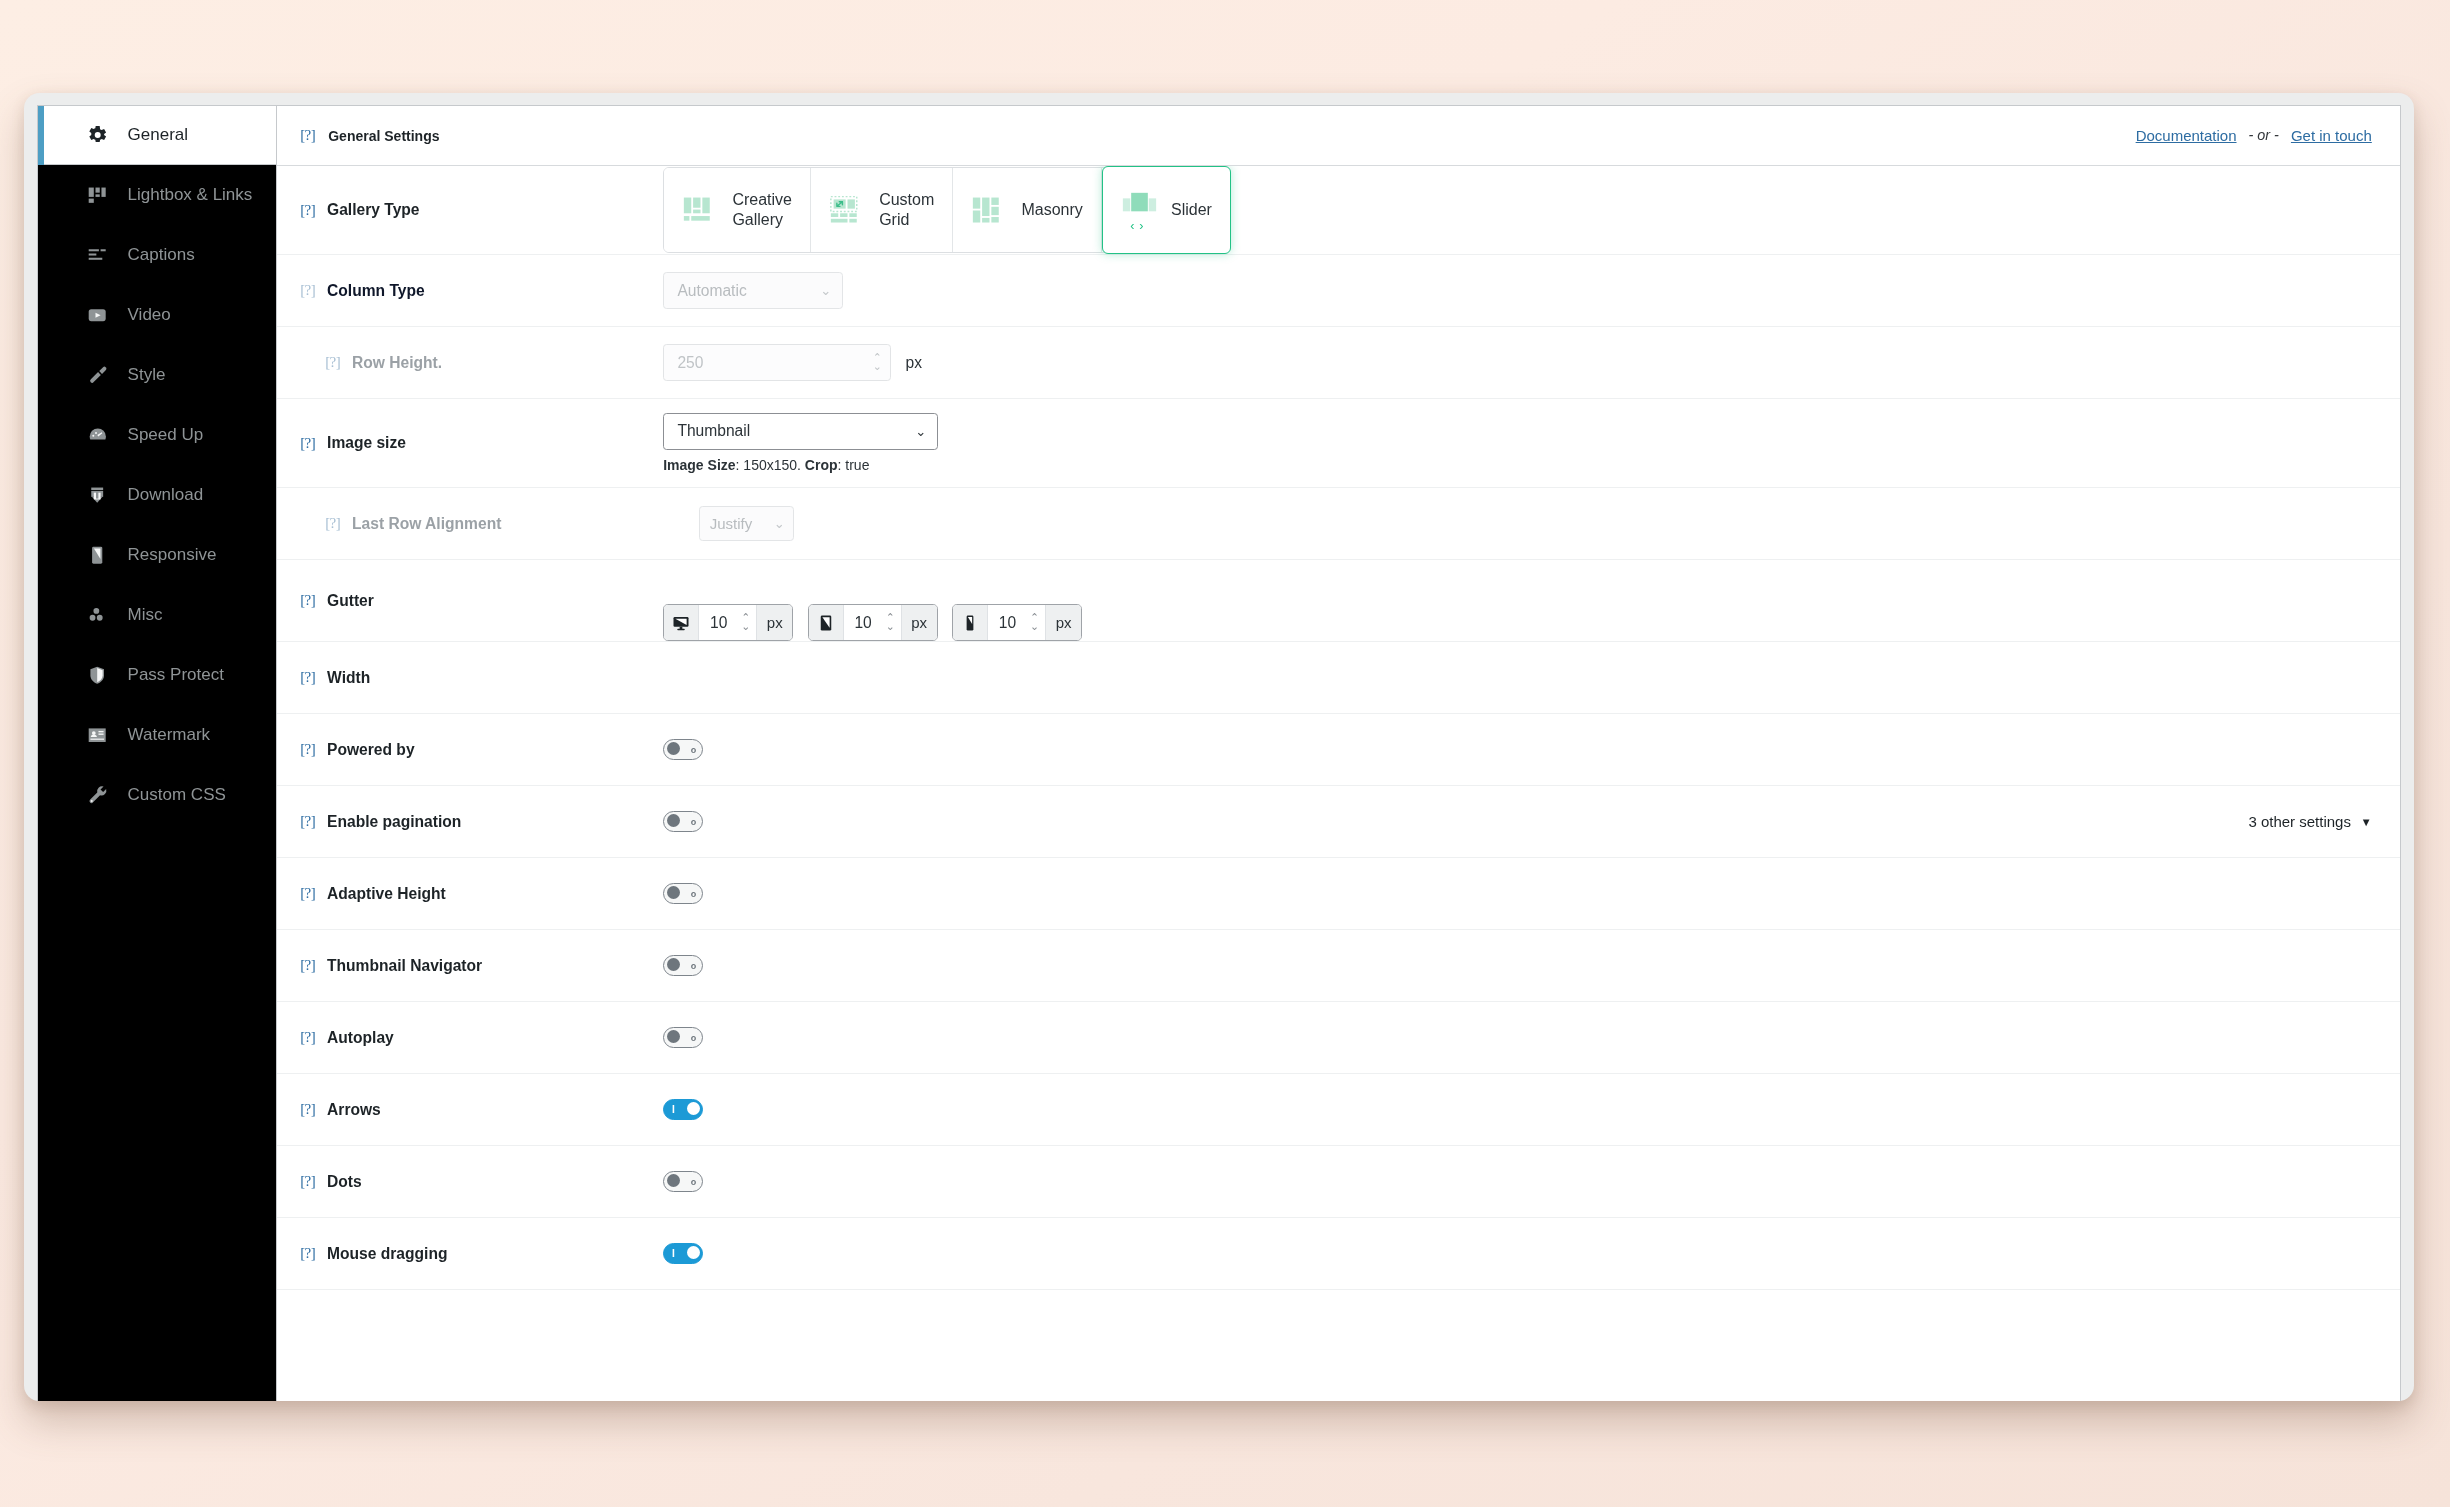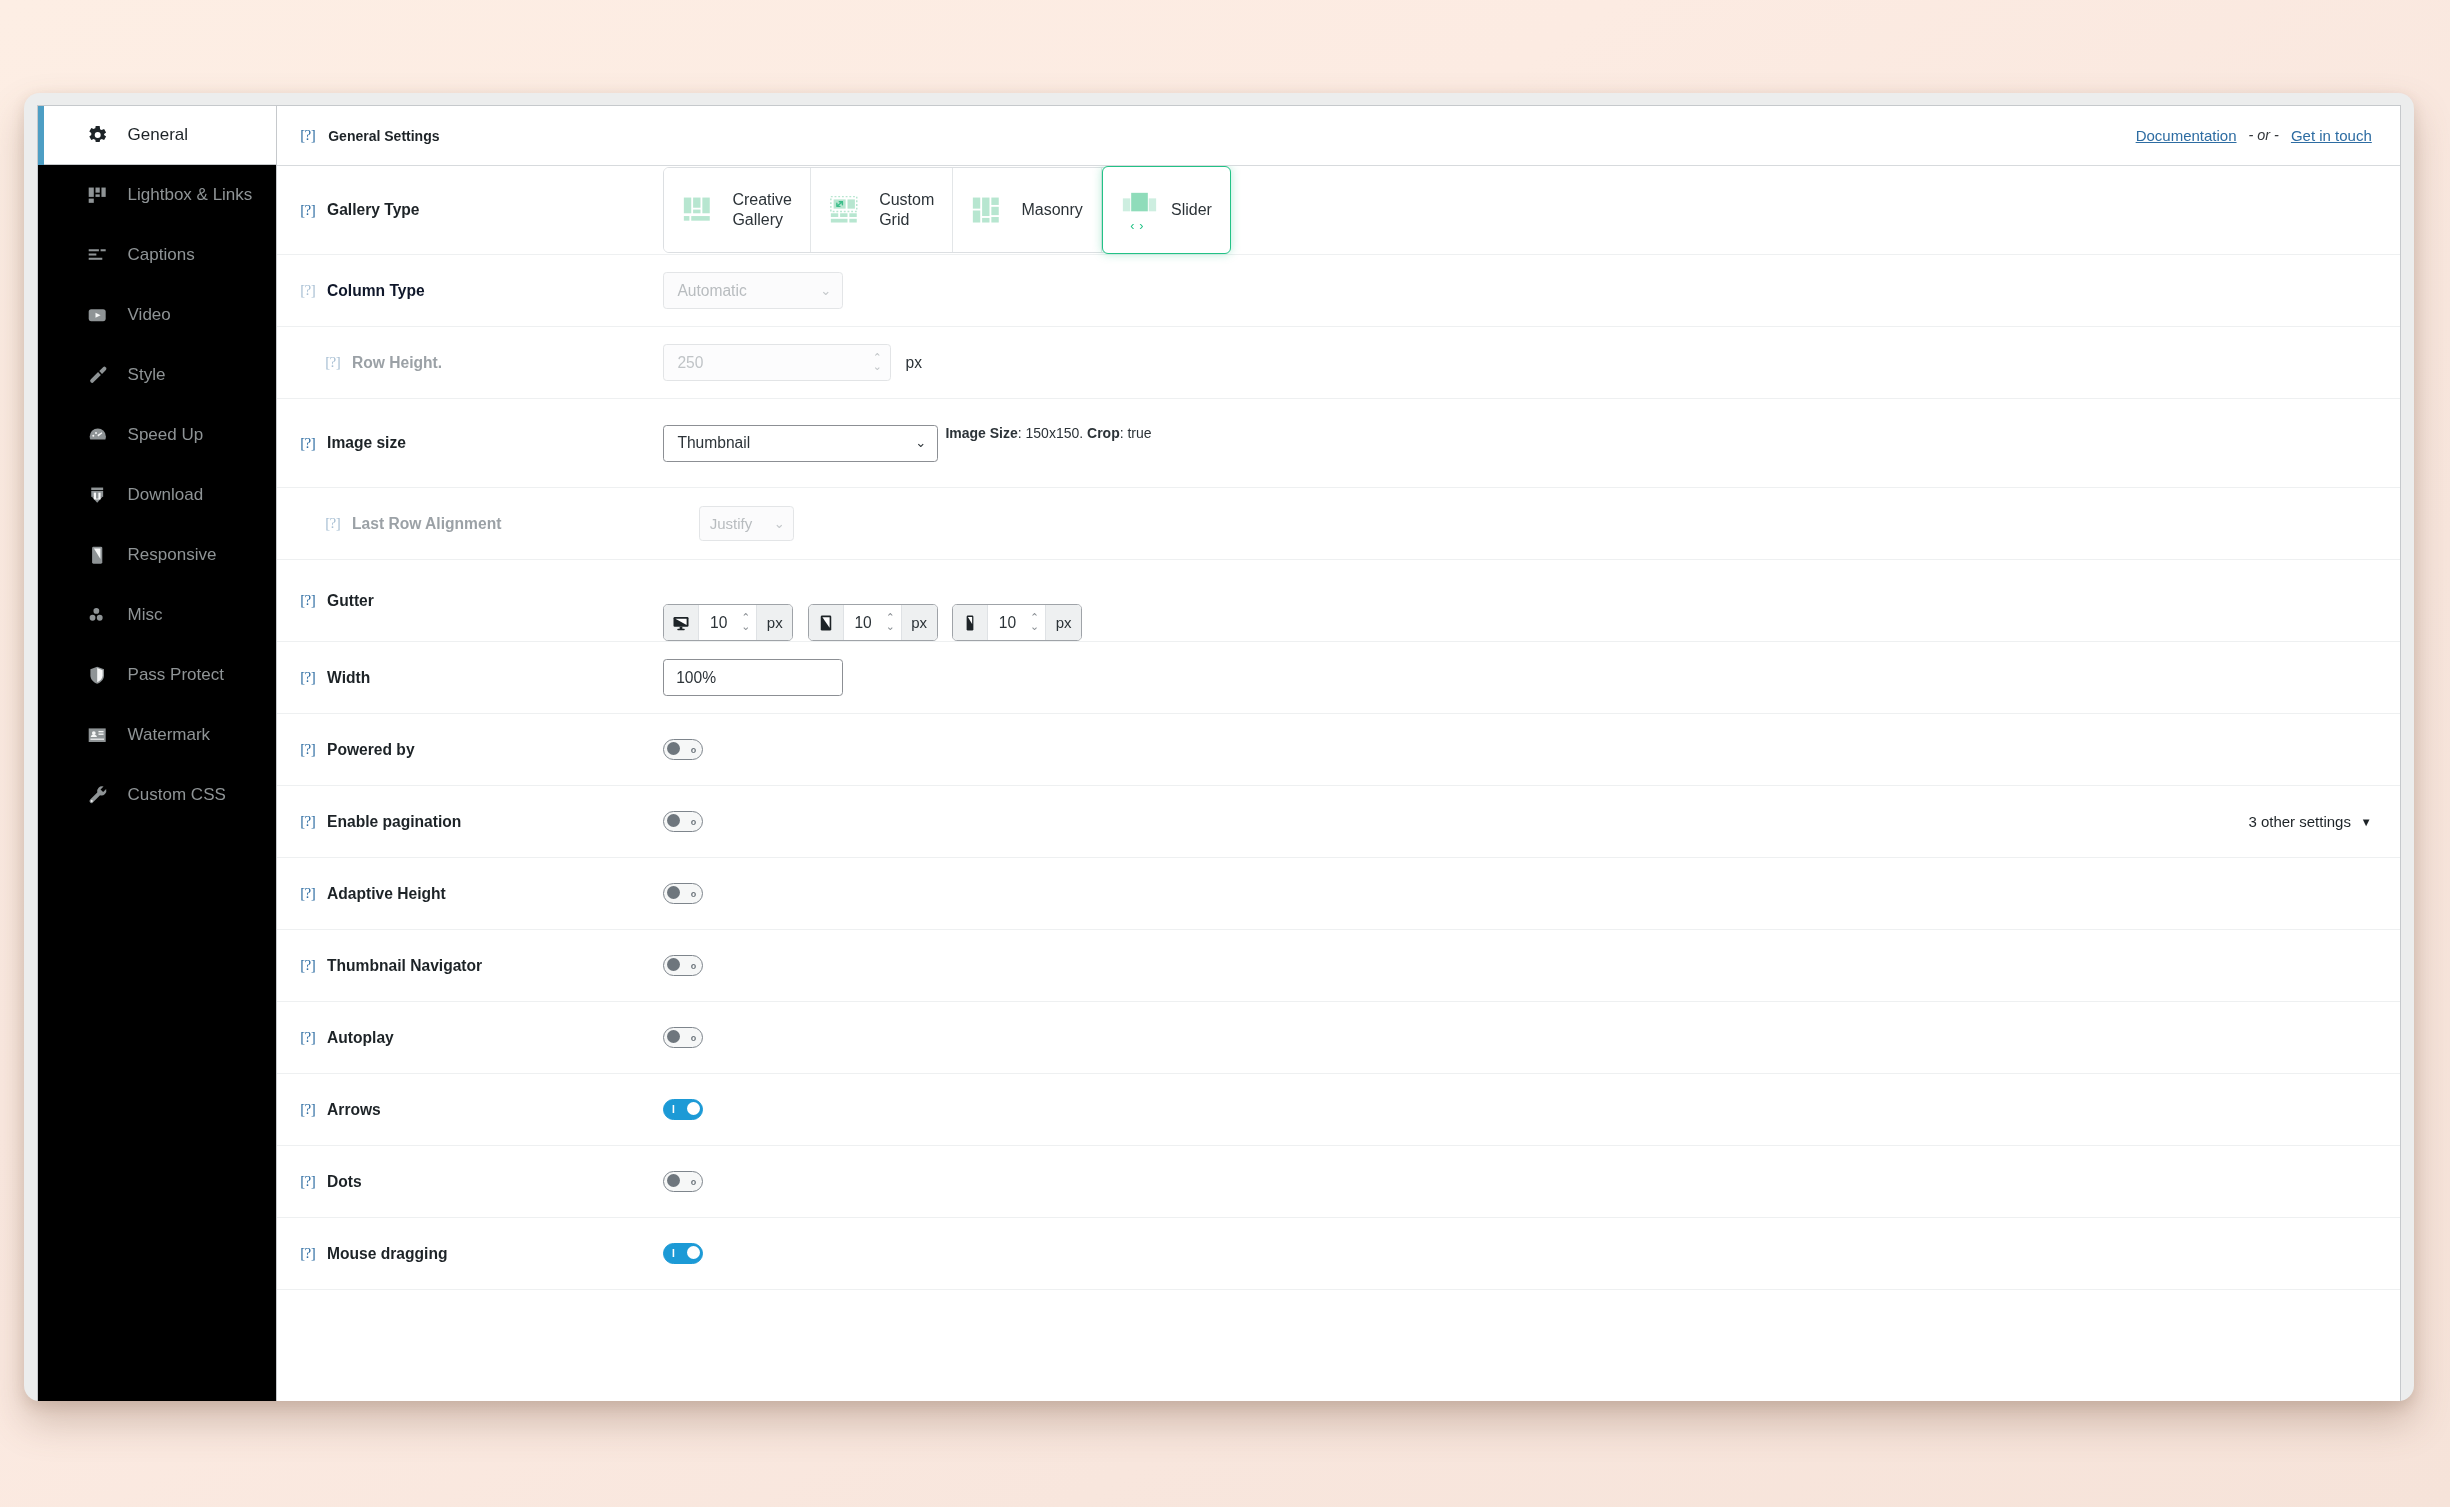--- a/index.html
+++ b/index.html
@@ -277,21 +277,21 @@
     border-color: #e3e5e7;
     background: #fbfbfc;
     color: #b8bcbf;
     cursor: default;
   }
   .ui-select.disabled .chev { color: #c3c7ca; }
   #select-column-type { width: 180px; }
   #select-image-size { width: 275px; }
   #select-last-row { width: 95px; height: 35px; padding: 0 8.4px 0 9.6px; gap: 6px; font-size: 15px; margin-left: 36px; }
 
-  .select-wrap { display: flex; flex-direction: row; gap: 7.2px; }
+  .select-wrap { display: flex; flex-direction: column; gap: 7.2px; }
   .size-note {
     font-size: 14px;
     color: #2c3338;
   }
   .size-note b { font-weight: bold; }
 
   
   .num-input {
     width: 228px;
     height: 37px;
@@ -770,23 +770,20 @@
 
               </div>
             </div>
           </div>
 
           <div class="setting-row">
             <div class="row-label">
               <span class="qmark">[?]</span>
               <span class="lbl-text">Width</span>
             </div>
-            <div class="row-control">
-              <input class="text-input" type="text" value="100%" style="">
-            </div>
           </div>
 
           <div class="setting-row">
             <div class="row-label">
               <span class="qmark">[?]</span>
               <span class="lbl-text">Powered by</span>
             </div>
             <div class="row-control">
               <div class="toggle off">
                 <span class="knob"></span>

